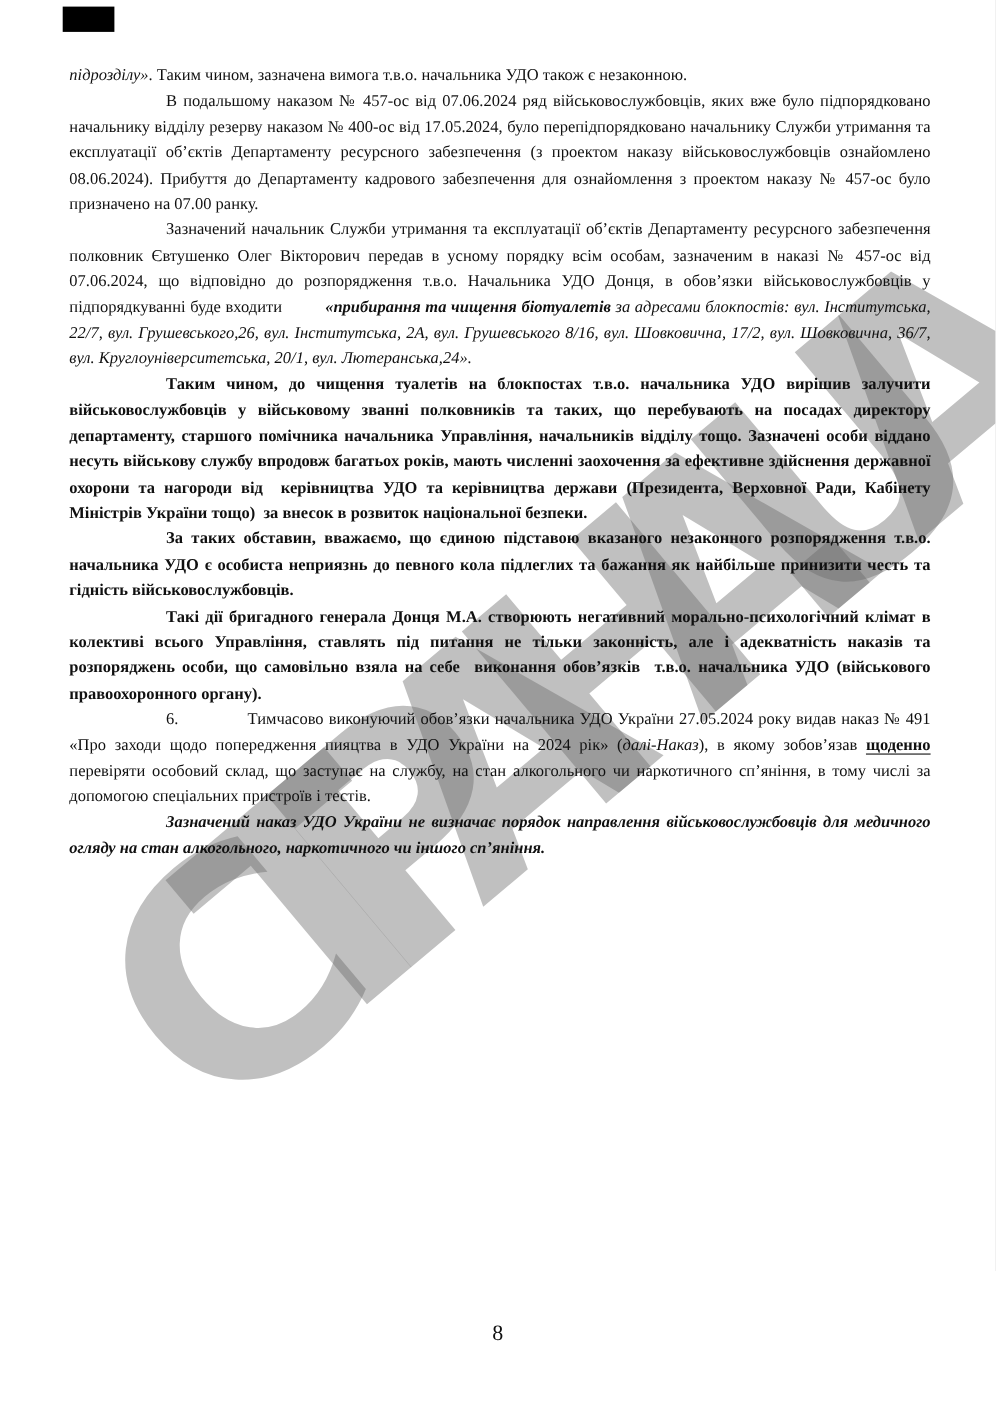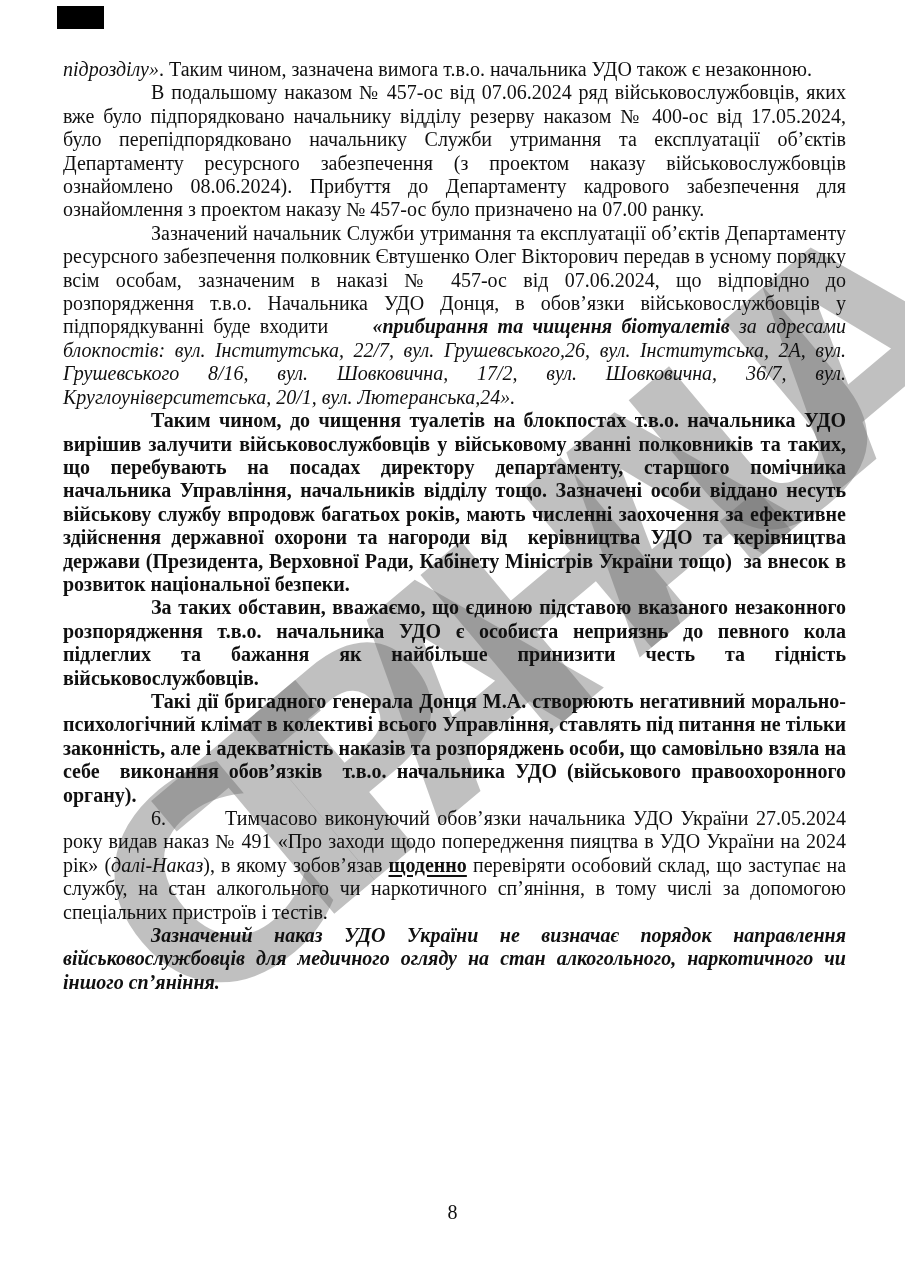--- a/index.html
+++ b/index.html
@@ -29,21 +29,21 @@
   .redaction{
     position:absolute;
     left:57px;top:6px;width:47px;height:23px;
     background:#000000;
     z-index:3;
   }
   .doc{
     position:absolute;
     left:63px;top:58px;width:783px;
     text-align:justify;
-    font-size:20px;
+    font-size:15px;
     line-height:23.4px;
     z-index:1;
   }
   .para{margin:0;text-indent:88px;}
   .para.noindent{text-indent:0;}
   .para.b{font-weight:bold;}
   .para.bi{font-weight:bold;font-style:italic;}
   .para.bu{
     font-weight:bold;
     text-decoration-thickness:2px;

